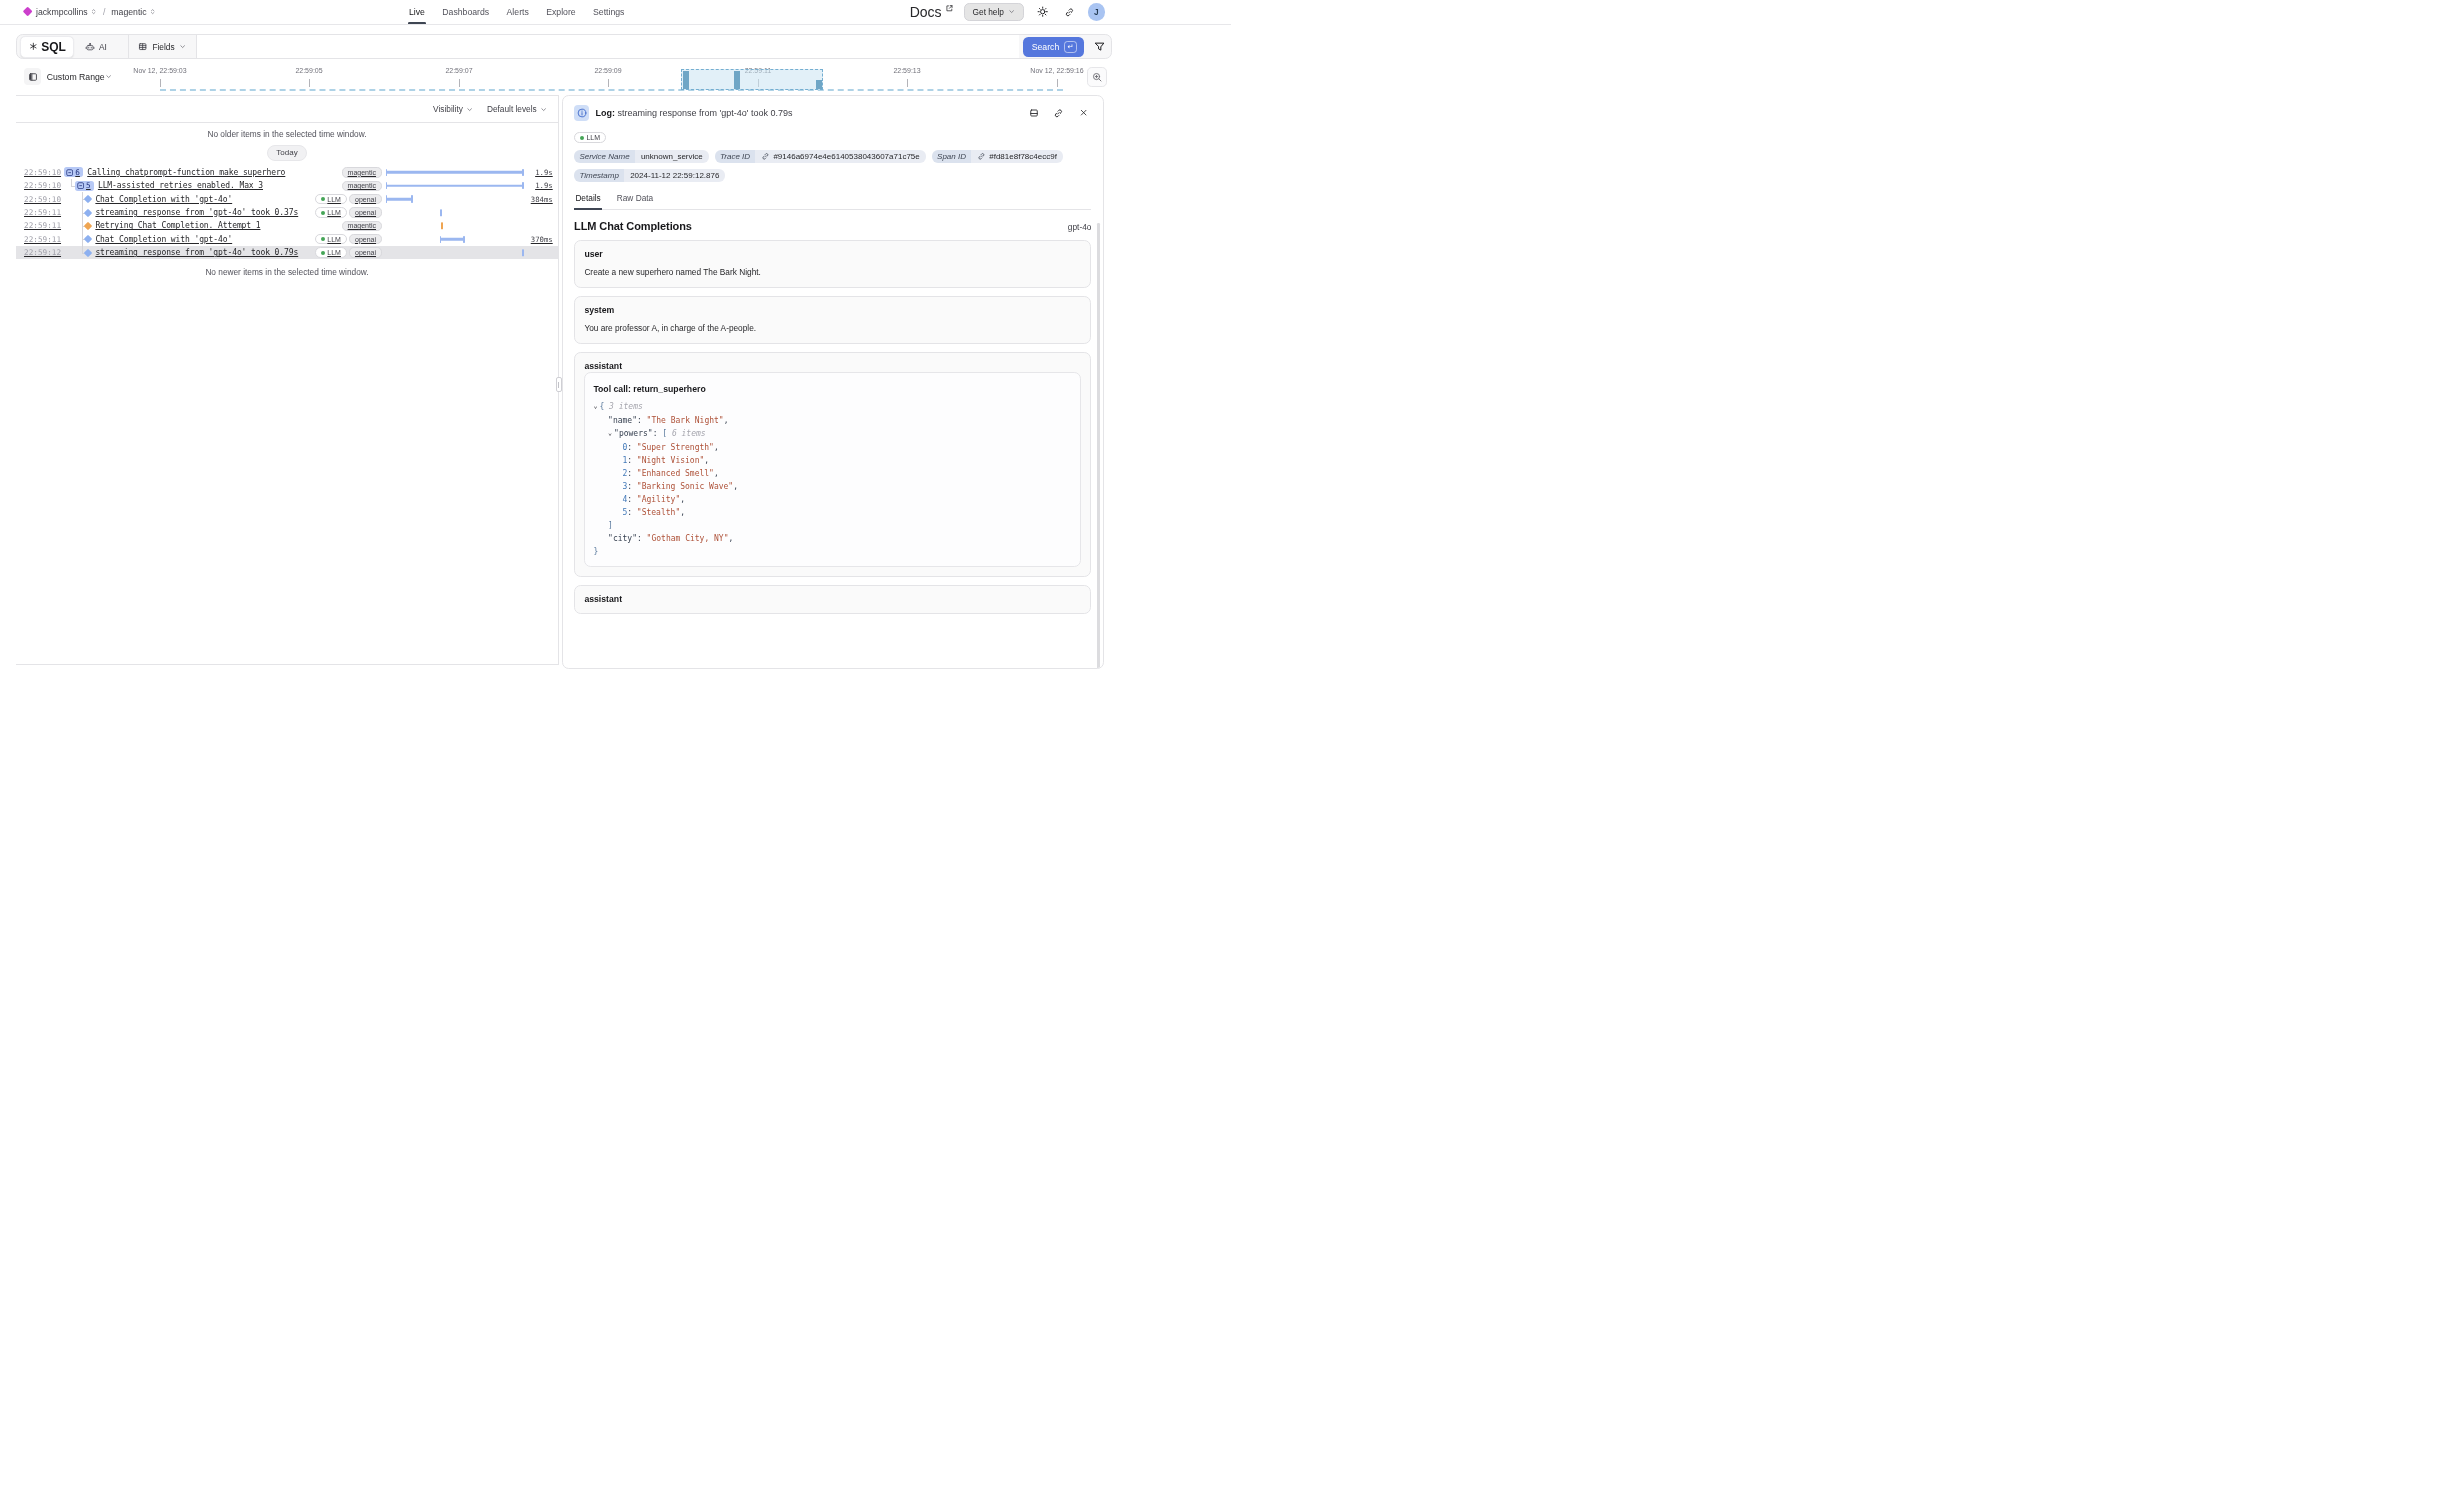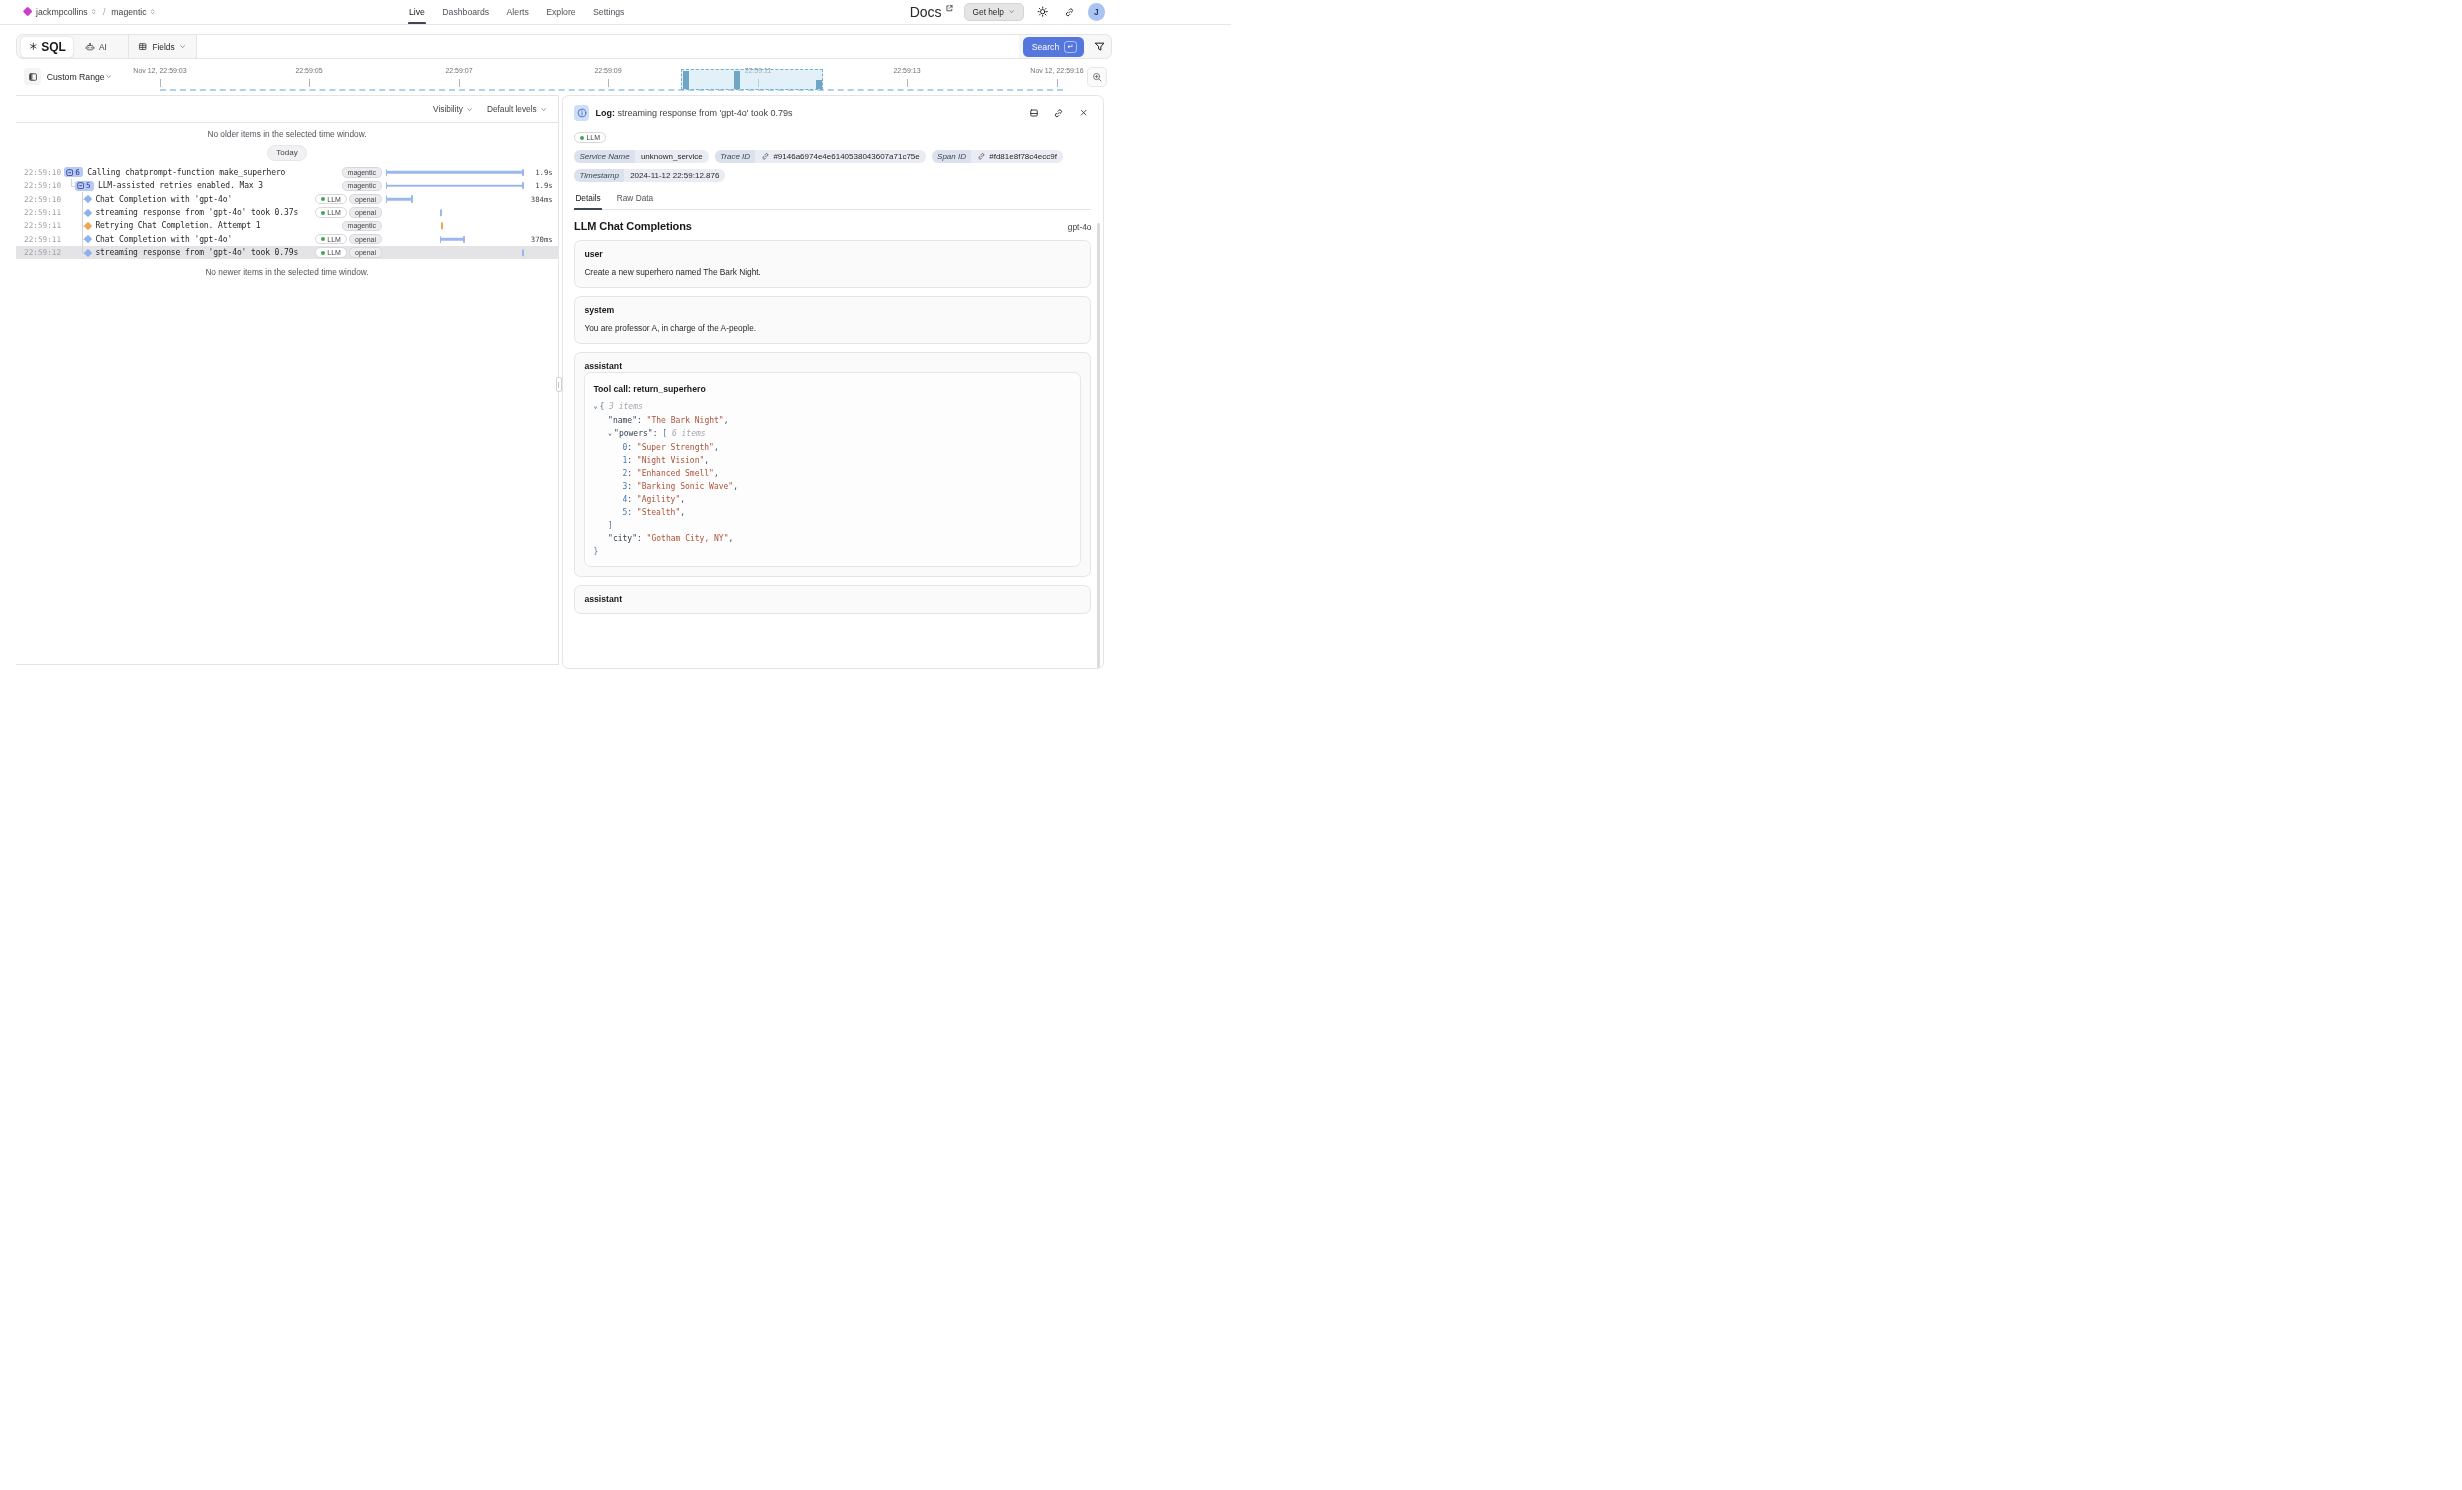--- a/index.html
+++ b/index.html
@@ -51,21 +51,21 @@
   .panels { display:flex; margin:2.7px 0 0 16px; align-items:flex-start; }
   .logpanel { width:543px; height:570px; background:#fff; border-top:0.7px solid #e4e4e7; border-bottom:0.7px solid #e4e4e7; border-right:0.7px solid #e4e4e7; }
   .lp-header { height:27px; display:flex; align-items:center; justify-content:flex-end; gap:13.4px; padding-right:10.7px; border-bottom:0.7px solid #e4e4e7; }
   .lp-header .ddl { display:flex; align-items:center; gap:3.3px; font-size:8.3px; color:#3f3f46; cursor:pointer; }
   .no-items { text-align:center; font-size:8.3px; color:#52525b; }
   .no-older { margin-top:5.3px; }
   .no-newer { margin-top:8px; }
   .todaywrap { display:flex; justify-content:center; margin-top:6px; }
   .todaybtn { font-size:8px; color:#3f3f46; background:#f1f1f3; border:0.7px solid #e7e7ea; border-radius:8.7px; padding:2.7px 8.7px; cursor:pointer; }
   .logrows { margin-top:4.7px; }
-  .logrow { display:grid; grid-template-columns:40px 1fr 140px 27px; align-items:center; height:13.4px; padding:0 5.3px 0 8px; font-family:"DejaVu Sans Mono", monospace; font-size:8px; color:#27272a; cursor:pointer; }
+  .logrow { display:grid; grid-template-columns:40px 1fr 140px 27px; align-items:center; height:13.4px; padding:0 5.3px 0 8px; font-family:"DejaVu Sans Mono", monospace; font-size:8px; color:#27272a; cursor:pointer;text-decoration:underline; }
   .logrow.selected { background:#e4e4e7; }
   .lr-time { color:#a1a1aa; font-size:7.7px; }
   .lr-main { position:relative; display:flex; align-items:center; height:13.4px; overflow:hidden; }
   .lr-text { white-space:nowrap; margin-left:4px; letter-spacing:-0.1px; }
   .lr-tags { margin-left:auto; display:flex; gap:2.7px; padding-right:4px; }
   .tagpill { font-family:"Liberation Sans", sans-serif; font-size:7px; color:#3f3f46; background:#ececee; border:0.7px solid #d8d8dc; border-radius:4.7px; padding:0.7px 4.7px; display:flex; align-items:center; gap:2.7px; white-space:nowrap; }
   .tagpill.llm { background:#fff; border-radius:6px; }
   .greendot { width:4px; height:4px; border-radius:50%; background:#45a557; }
   .badge { display:inline-flex; align-items:center; gap:2px; background:#b7c9f6; color:#26377f; border-radius:2.7px; padding:0.7px 3.3px 0.7px 2px; font-size:7.7px; height:10px; flex:none; }
   .dmd { width:6px; height:6px; transform:rotate(45deg); border-radius:1px; flex:none; }

